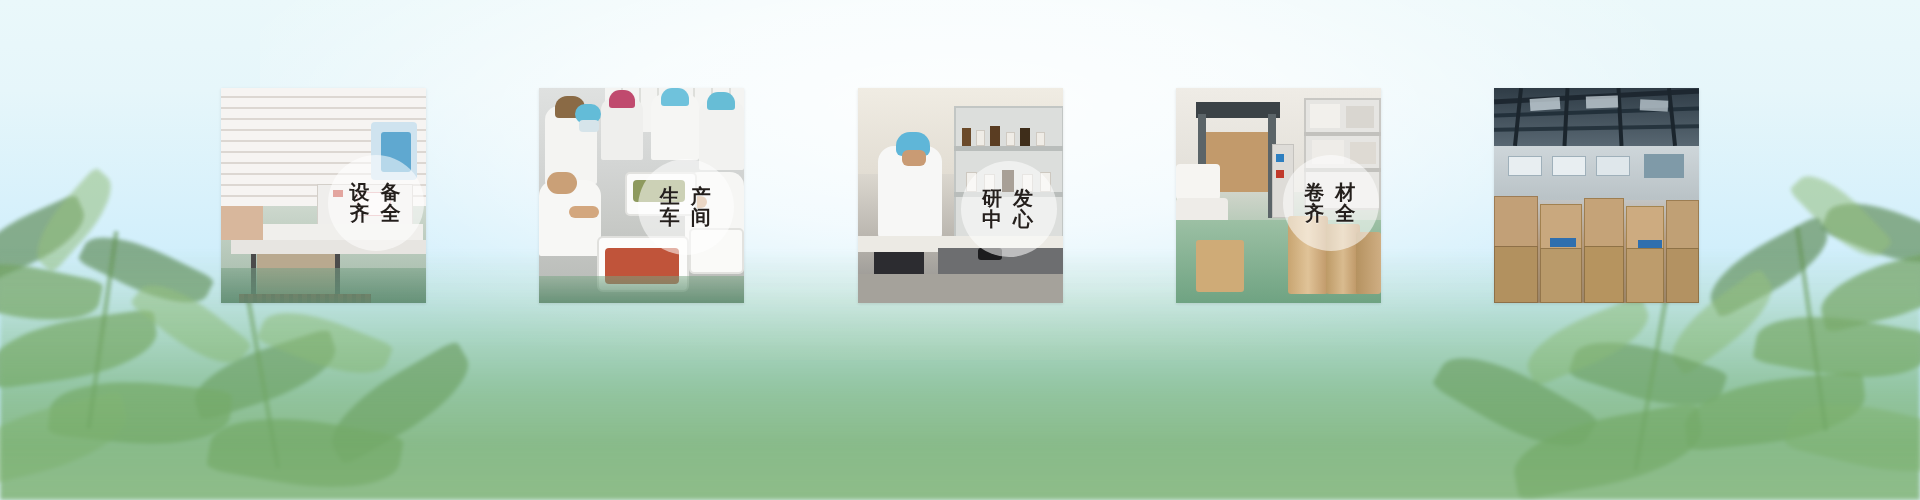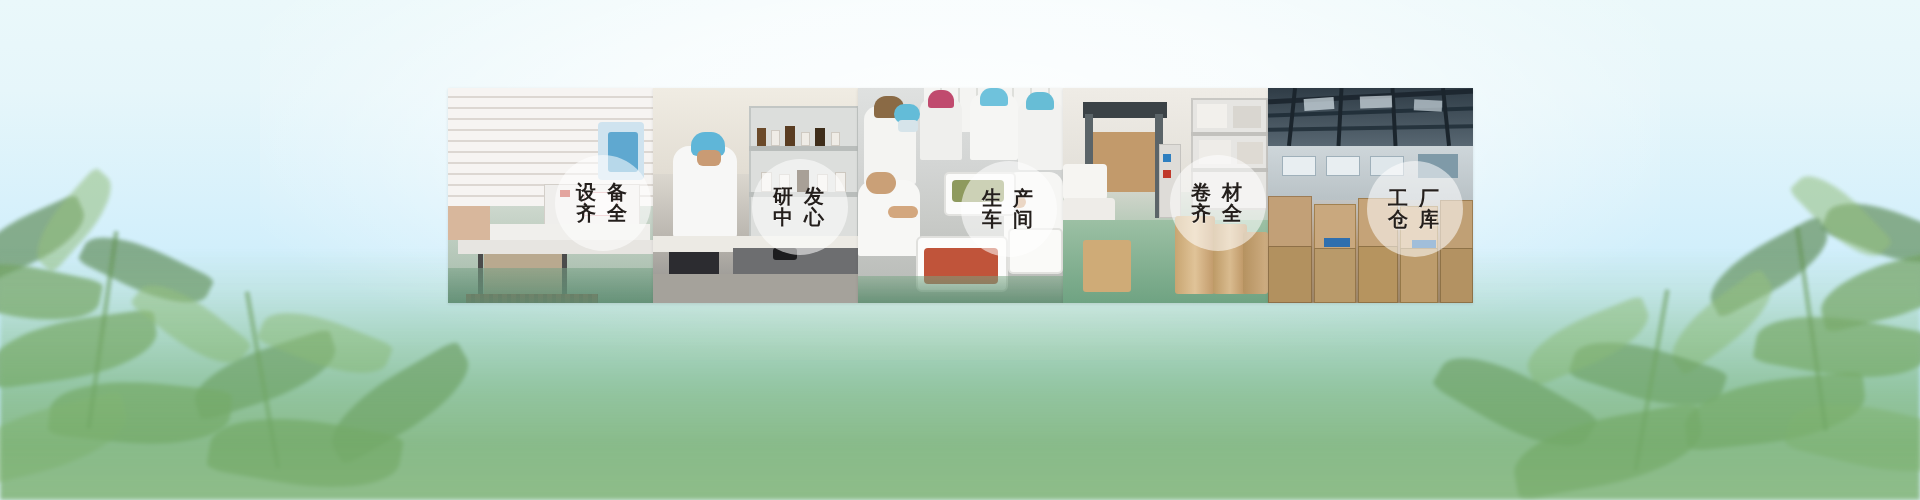--- a/index.html
+++ b/index.html
@@ -93,21 +93,21 @@
     z-index:6;
   }
 
   
   .cards {
     position:absolute;
     left:50%; transform:translateX(-50%);
     top:88px;
     width:1478px;
     display:flex;
-    justify-content:center;
+    justify-content:space-between;
     z-index:5;
   }
   .card {
     position:relative;
     width:205px; height:215px;
     overflow:hidden;
     background:#cfd8d4;
     box-shadow:0 1px 3px rgba(0,0,0,.10);
     flex:0 0 auto;
   }
@@ -228,20 +228,61 @@
         <div class="sh" style="left:150px;top:34px;width:46px;height:58px;background:#cfe3ef;border-radius:4px;"></div>
         <div class="sh" style="left:160px;top:44px;width:30px;height:40px;background:#5fa8d0;border-radius:3px;"></div>
       </div>
       <div class="badge">
         <span>设 备</span>
         <span>齐 全</span>
       </div>
     </div>
 
     <div class="card">
+      <div class="photo" style="background:linear-gradient(180deg,#dfe1e0 0%,#d3d5d4 36%,#c9cbc8 60%,#b6b9b5 100%);">
+
+        <div class="sh" style="left:66px;top:0;width:139px;height:44px;
+             background:repeating-linear-gradient(90deg,#f4f4f2 0 16px,#dedfdb 16px 18px);"></div>
+
+        <div class="sh" style="left:6px;top:18px;width:52px;height:78px;background:#f4f4f2;border-radius:14px 14px 2px 2px;"></div>
+        <div class="sh" style="left:16px;top:8px;width:30px;height:22px;background:#8a6a45;border-radius:12px 12px 4px 4px;"></div>
+        <div class="sh" style="left:36px;top:16px;width:26px;height:20px;background:#63bcd8;border-radius:11px;"></div>
+        <div class="sh" style="left:40px;top:32px;width:20px;height:12px;background:#d6e4ea;border-radius:4px;"></div>
+
+        <div class="sh" style="left:62px;top:10px;width:42px;height:62px;background:#efefed;border-radius:12px 12px 2px 2px;"></div>
+        <div class="sh" style="left:70px;top:2px;width:26px;height:18px;background:#c04a6e;border-radius:11px 11px 3px 3px;"></div>
+
+        <div class="sh" style="left:112px;top:6px;width:48px;height:66px;background:#f6f6f4;border-radius:13px 13px 2px 2px;"></div>
+        <div class="sh" style="left:122px;top:0px;width:28px;height:18px;background:#6fc2dc;border-radius:11px 11px 3px 3px;"></div>
+
+        <div class="sh" style="left:160px;top:12px;width:45px;height:70px;background:#f2f2f0;border-radius:13px 13px 2px 2px;"></div>
+        <div class="sh" style="left:168px;top:4px;width:28px;height:18px;background:#67bdd6;border-radius:11px 11px 3px 3px;"></div>
+
+        <div class="sh" style="left:0;top:92px;width:62px;height:76px;background:#f7f7f5;border-radius:16px 16px 2px 2px;"></div>
+        <div class="sh" style="left:8px;top:84px;width:30px;height:22px;background:#caa077;border-radius:12px;"></div>
+        <div class="sh" style="left:30px;top:118px;width:30px;height:12px;background:#d3a77e;border-radius:6px;"></div>
+
+        <div class="sh" style="left:146px;top:84px;width:59px;height:86px;background:#f6f6f4;border-radius:14px 14px 2px 2px;"></div>
+        <div class="sh" style="left:140px;top:108px;width:28px;height:12px;background:#d3a77e;border-radius:6px;"></div>
+
+        <div class="sh" style="left:86px;top:84px;width:72px;height:44px;background:#fbfbfa;border:2px solid #e2e2df;border-radius:5px;"></div>
+        <div class="sh" style="left:94px;top:92px;width:52px;height:22px;background:#8e9a5e;border-radius:4px;"></div>
+        <div class="sh" style="left:58px;top:148px;width:92px;height:56px;background:#fcfcfb;border:2px solid #e0e0dd;border-radius:6px;"></div>
+        <div class="sh" style="left:66px;top:160px;width:74px;height:36px;background:#c0543a;border-radius:4px;"></div>
+        <div class="sh" style="left:150px;top:140px;width:55px;height:46px;background:#fafaf8;border:2px solid #e2e2df;border-radius:5px;"></div>
+
+        <div class="sh" style="left:0;top:188px;width:205px;height:27px;background:linear-gradient(180deg,rgba(120,165,132,.5),rgba(92,140,110,.85));"></div>
+      </div>
+      <div class="badge">
+        <span>生 产</span>
+        <span>车 间</span>
+      </div>
+    </div>
+
+    <div class="card">
       <div class="photo" style="background:linear-gradient(180deg,#e6e2da 0%,#dbd7cf 40%,#b9b5ae 70%,#8e8d8a 100%);">
 
         <div class="sh" style="left:0;top:0;width:205px;height:86px;background:linear-gradient(180deg,#f0ece3,#e2ddd3);"></div>
 
         <div class="sh" style="left:96px;top:18px;width:110px;height:132px;background:#dcdedc;border:2px solid #c2c6c4;"></div>
         <div class="sh" style="left:96px;top:58px;width:110px;height:5px;background:#b9bdbb;"></div>
         <div class="sh" style="left:96px;top:104px;width:110px;height:5px;background:#b9bdbb;"></div>
 
         <div class="sh" style="left:104px;top:40px;width:9px;height:18px;background:#6b4a2a;"></div>
         <div class="sh" style="left:118px;top:42px;width:9px;height:16px;background:#efece6;border:1px solid #cfcac2;"></div>
@@ -267,61 +308,20 @@
         <div class="sh" style="left:0;top:186px;width:205px;height:29px;background:#a5a29b;"></div>
         <div class="sh" style="left:120px;top:160px;width:24px;height:12px;background:#1c1c1e;border-radius:3px;"></div>
       </div>
       <div class="badge">
         <span>研 发</span>
         <span>中 心</span>
       </div>
     </div>
 
     <div class="card">
-      <div class="photo" style="background:linear-gradient(180deg,#dfe1e0 0%,#d3d5d4 36%,#c9cbc8 60%,#b6b9b5 100%);">
-
-        <div class="sh" style="left:66px;top:0;width:139px;height:44px;
-             background:repeating-linear-gradient(90deg,#f4f4f2 0 16px,#dedfdb 16px 18px);"></div>
-
-        <div class="sh" style="left:6px;top:18px;width:52px;height:78px;background:#f4f4f2;border-radius:14px 14px 2px 2px;"></div>
-        <div class="sh" style="left:16px;top:8px;width:30px;height:22px;background:#8a6a45;border-radius:12px 12px 4px 4px;"></div>
-        <div class="sh" style="left:36px;top:16px;width:26px;height:20px;background:#63bcd8;border-radius:11px;"></div>
-        <div class="sh" style="left:40px;top:32px;width:20px;height:12px;background:#d6e4ea;border-radius:4px;"></div>
-
-        <div class="sh" style="left:62px;top:10px;width:42px;height:62px;background:#efefed;border-radius:12px 12px 2px 2px;"></div>
-        <div class="sh" style="left:70px;top:2px;width:26px;height:18px;background:#c04a6e;border-radius:11px 11px 3px 3px;"></div>
-
-        <div class="sh" style="left:112px;top:6px;width:48px;height:66px;background:#f6f6f4;border-radius:13px 13px 2px 2px;"></div>
-        <div class="sh" style="left:122px;top:0px;width:28px;height:18px;background:#6fc2dc;border-radius:11px 11px 3px 3px;"></div>
-
-        <div class="sh" style="left:160px;top:12px;width:45px;height:70px;background:#f2f2f0;border-radius:13px 13px 2px 2px;"></div>
-        <div class="sh" style="left:168px;top:4px;width:28px;height:18px;background:#67bdd6;border-radius:11px 11px 3px 3px;"></div>
-
-        <div class="sh" style="left:0;top:92px;width:62px;height:76px;background:#f7f7f5;border-radius:16px 16px 2px 2px;"></div>
-        <div class="sh" style="left:8px;top:84px;width:30px;height:22px;background:#caa077;border-radius:12px;"></div>
-        <div class="sh" style="left:30px;top:118px;width:30px;height:12px;background:#d3a77e;border-radius:6px;"></div>
-
-        <div class="sh" style="left:146px;top:84px;width:59px;height:86px;background:#f6f6f4;border-radius:14px 14px 2px 2px;"></div>
-        <div class="sh" style="left:140px;top:108px;width:28px;height:12px;background:#d3a77e;border-radius:6px;"></div>
-
-        <div class="sh" style="left:86px;top:84px;width:72px;height:44px;background:#fbfbfa;border:2px solid #e2e2df;border-radius:5px;"></div>
-        <div class="sh" style="left:94px;top:92px;width:52px;height:22px;background:#8e9a5e;border-radius:4px;"></div>
-        <div class="sh" style="left:58px;top:148px;width:92px;height:56px;background:#fcfcfb;border:2px solid #e0e0dd;border-radius:6px;"></div>
-        <div class="sh" style="left:66px;top:160px;width:74px;height:36px;background:#c0543a;border-radius:4px;"></div>
-        <div class="sh" style="left:150px;top:140px;width:55px;height:46px;background:#fafaf8;border:2px solid #e2e2df;border-radius:5px;"></div>
-
-        <div class="sh" style="left:0;top:188px;width:205px;height:27px;background:linear-gradient(180deg,rgba(120,165,132,.5),rgba(92,140,110,.85));"></div>
-      </div>
-      <div class="badge">
-        <span>生 产</span>
-        <span>车 间</span>
-      </div>
-    </div>
-
-    <div class="card">
       <div class="photo" style="background:linear-gradient(180deg,#e8e6e1 0%,#dedbd5 40%,#b9cbba 62%,#7fae8f 100%);">
 
         <div class="sh" style="left:0;top:0;width:205px;height:104px;background:linear-gradient(180deg,#efece6,#e1ded7);"></div>
 
         <div class="sh" style="left:128px;top:10px;width:77px;height:112px;background:#e6e5e2;border:2px solid #c9c8c4;"></div>
         <div class="sh" style="left:128px;top:44px;width:77px;height:4px;background:#c2c1bd;"></div>
         <div class="sh" style="left:128px;top:80px;width:77px;height:4px;background:#c2c1bd;"></div>
         <div class="sh" style="left:134px;top:16px;width:30px;height:24px;background:#f2f0ec;"></div>
         <div class="sh" style="left:170px;top:18px;width:28px;height:22px;background:#d9d6d0;"></div>
         <div class="sh" style="left:136px;top:52px;width:32px;height:24px;background:#eeece8;"></div>
@@ -380,22 +380,18 @@
         <div class="sh" style="left:90px;top:110px;width:40px;height:50px;background:#c5a378;border:1px solid #9e7e50;"></div>
         <div class="sh" style="left:90px;top:158px;width:40px;height:57px;background:#b6945f;border:1px solid #8f7246;"></div>
         <div class="sh" style="left:132px;top:118px;width:38px;height:44px;background:#cdab80;border:1px solid #a5854f;"></div>
         <div class="sh" style="left:132px;top:160px;width:38px;height:55px;background:#bd9c6c;border:1px solid #957848;"></div>
         <div class="sh" style="left:172px;top:112px;width:33px;height:50px;background:#c0a075;border:1px solid #9c7d52;"></div>
         <div class="sh" style="left:172px;top:160px;width:33px;height:55px;background:#b39262;border:1px solid #8e7247;"></div>
 
         <div class="sh" style="left:56px;top:150px;width:26px;height:9px;background:#2f6fae;"></div>
         <div class="sh" style="left:144px;top:152px;width:24px;height:8px;background:#2f6fae;"></div>
       </div>
-      <div class="badge">
-        <span>工 厂</span>
-        <span>仓 库</span>
-      </div>
     </div>
 
   </div>
 
 
 </div>
 
 </body></html>

